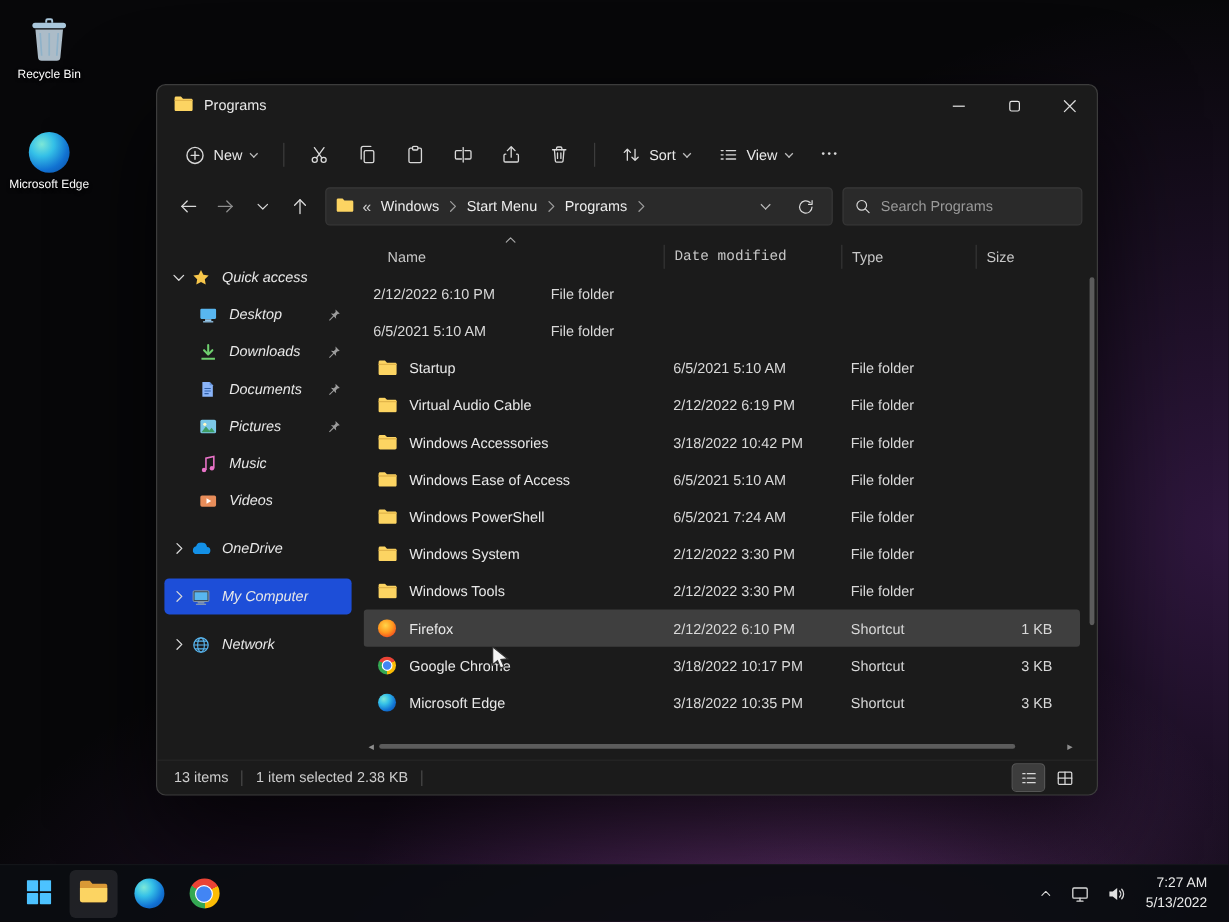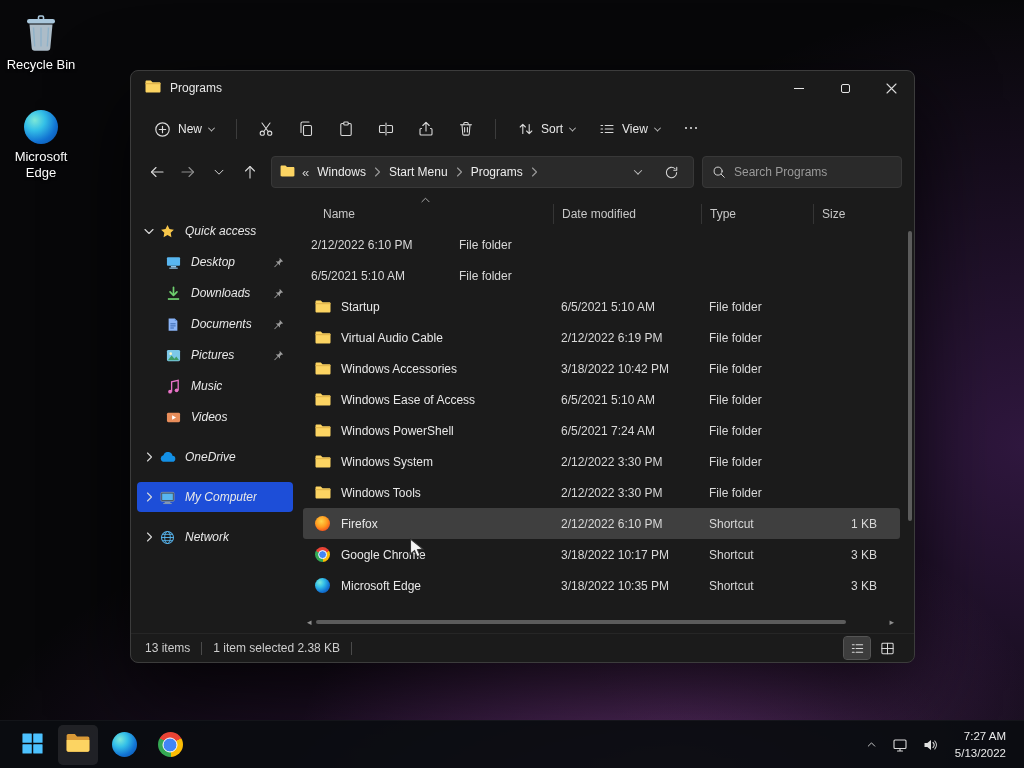--- a/index.html
+++ b/index.html
@@ -15,21 +15,21 @@
       radial-gradient(620px 480px at 66% 102%, rgba(200,100,220,0.34), rgba(0,0,0,0) 62%),
       radial-gradient(820px 720px at 100% 58%, rgba(140,60,185,0.30), rgba(0,0,0,0) 62%),
       radial-gradient(900px 640px at 45% 115%, rgba(120,45,150,0.35), rgba(0,0,0,0) 60%),
       #070709;
   }
   svg.ic{ stroke:#d9d9d9; stroke-width:1.1; fill:none; stroke-linecap:round; stroke-linejoin:round; display:block; }
 
   
   .desk-icon{ position:absolute; width:78px; display:flex; flex-direction:column; align-items:center; gap:5px; text-align:center; cursor:default; }
   .di-img{ height:40px; display:flex; align-items:flex-end; justify-content:center; }
-  .di-label{ font-size:13px; color:#fff; text-shadow:0 1px 3px rgba(0,0,0,.9); line-height:1.25; }
+  .di-label{ font-size:10px; color:#fff; text-shadow:0 1px 3px rgba(0,0,0,.9); line-height:1.25; }
 
   
   .ball{ display:inline-block; border-radius:50%; width:15px; height:15px; position:relative; flex:0 0 auto; }
   .ball-edge{ background:radial-gradient(circle at 32% 30%, #7de8d8 0%, #35c1e8 30%, #1273d4 65%, #0a4a9e 100%); }
   .ball-firefox{ background:radial-gradient(circle at 42% 35%, #ffd54a 0%, #ff9a1f 45%, #f4511e 78%, #c93a17 100%); }
   .ball-chrome{ background:conic-gradient(#ea4335 0 60deg, #fbbc05 60deg 180deg, #34a853 180deg 300deg, #ea4335 300deg 360deg); }
   .ball-chrome::after{ content:""; position:absolute; left:50%; top:50%; width:52%; height:52%; transform:translate(-50%,-50%);
     background:#4285f4; border:1.5px solid #fff; border-radius:50%; }
 
   
@@ -77,21 +77,21 @@
   .sb-child .sb-ic{ margin-left:22px; }
   .sb-label{ margin-left:8px; overflow:hidden; text-overflow:ellipsis;font-style:italic; }
   .sb-pin{ margin-left:auto; padding-right:5px; display:flex; align-items:center; opacity:.9; }
 
   
   .filepane{ flex:1; min-width:0; display:flex; flex-direction:column; padding:0 2px 0 0; }
   .list-header{ flex:0 0 auto; display:flex; align-items:center; height:30px; margin:0 4px; color:#c7c7c7;text-align:right; }
   .hcol{ display:flex; align-items:center; height:20px; position:relative; }
   .hcol + .hcol{ border-left:1px solid #353535; }
   .hc-name{ width:250px; padding-left:20px; }
-  .hc-date{ width:148px; padding-left:8px; }
+  .hc-date{ width:148px; padding-left:8px;font-family:Liberation Mono, monospace; }
   .hc-type{ width:112px; padding-left:8px; }
   .hc-size{ width:74px; justify-content:flex-start; padding-left:8px; }
   .sort-caret{ position:absolute; left:118px; top:-7px; }
 
   .rows{ flex:1; min-height:0; overflow:hidden; margin:0 4px; }
   .file-row{ display:flex; align-items:center; height:31px; border-radius:3px; }
   .file-row.selected{ background:#3f3f3f; }
   .c-name{ width:250px; display:flex; align-items:center; padding-left:12px; overflow:hidden; }
   .ficon{ width:17px; height:16px; display:flex; align-items:center; margin-right:9px; flex:0 0 auto; }
   .fname{ white-space:nowrap; overflow:hidden; text-overflow:ellipsis; }

